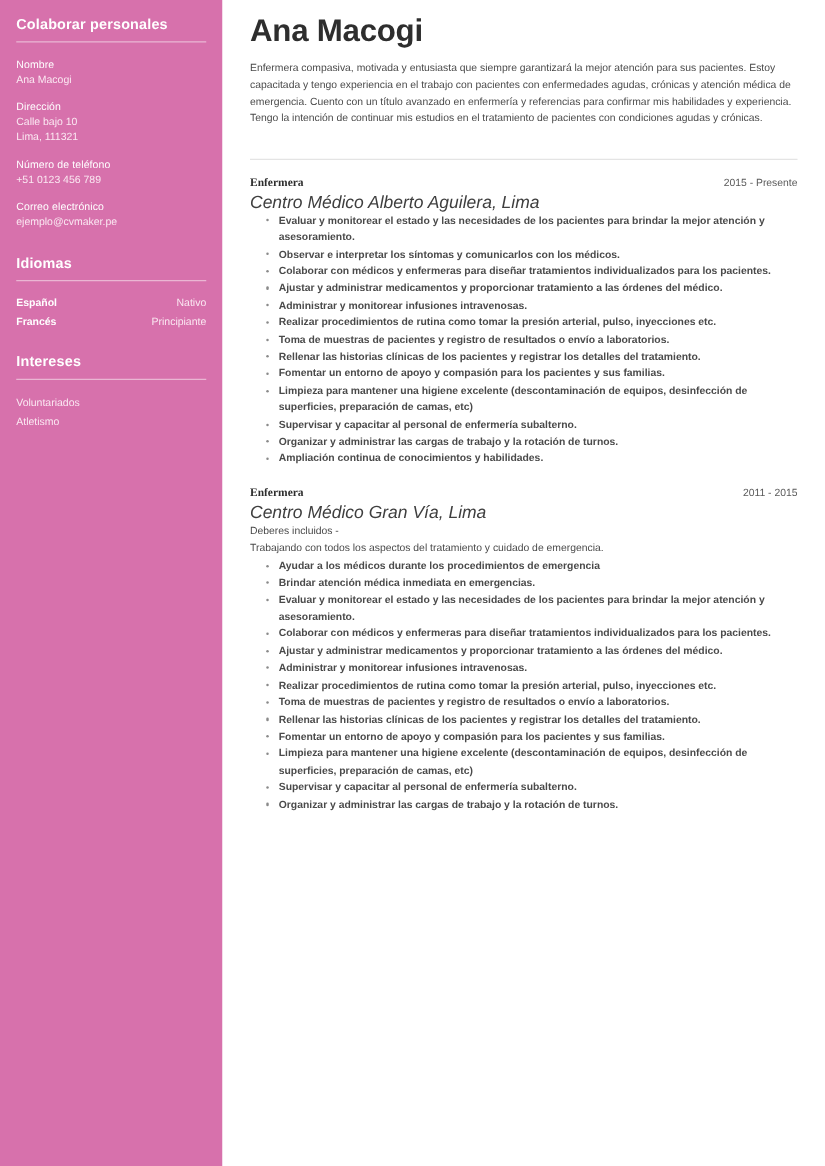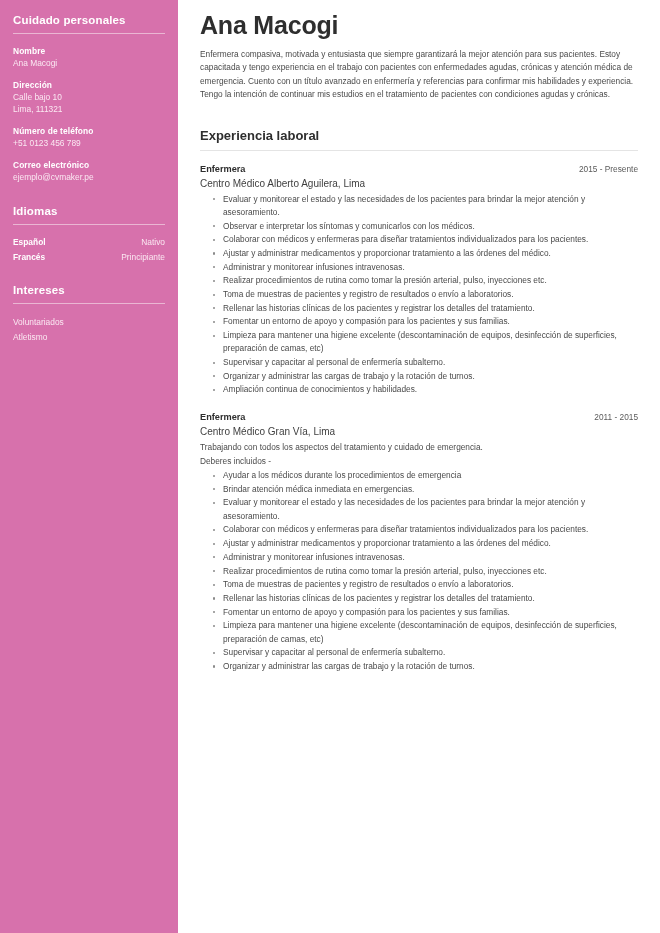--- a/index.html
+++ b/index.html
@@ -47,21 +47,21 @@
   .side-rule {
     height: 1px;
     background: #eab6d3;
     margin-bottom: 11px;
   }
 
   .field { margin-bottom: 10px; }
 
   .field-label {
     font-size: 8.4px;
-    font-weight: bold;
+    font-weight: normal;
     color: #ffffff;
     line-height: 12px;
     letter-spacing: 0.1px;
   }
 
   .field-value {
     font-size: 8.4px;
     color: #fbe8f2;
     line-height: 12px;
     font-weight: normal;
@@ -137,46 +137,49 @@
     display: flex;
     justify-content: space-between;
     align-items: baseline;
     line-height: 13px;
   }
 
   .job-title {
     font-size: 9.2px;
     font-weight: bold;
     color: #2e2e2e;
+    font-family: Liberation Serif, serif;
   }
 
   .job-dates {
     font-size: 8.3px;
     color: #5a5a5a;
     white-space: nowrap;
   }
 
   .job-org {
-    font-size: 10px;
+    font-size: 14px;
+    font-style: italic;
     color: #3f3f3f;
     line-height: 16px;
     margin-bottom: 1px;
   }
 
   .job-desc {
     font-size: 8.3px;
     line-height: 13.2px;
     color: #4a4a4a;
     margin-bottom: 1px;
   }
 
   .bullets {
     list-style: none;
     margin: 0;
     padding: 0;
+    font-weight: bold;
   }
 
   .bullets li {
     position: relative;
     font-size: 8.3px;
     line-height: 13.2px;
     color: #4a4a4a;
     padding-left: 23px;
     margin-bottom: 0.5px;
   }
@@ -193,21 +196,21 @@
   }
 </style>
 </head>
 <body>
 
 <div class="cv">
 
   <aside class="sidebar">
 
     <section class="side-section">
-      <div class="side-title">Cuidado personales</div>
+      <div class="side-title">Colaborar personales</div>
       <div class="side-rule"></div>
 
       <div class="field">
         <div class="field-label">Nombre</div>
         <div class="field-value">Ana Macogi</div>
       </div>
 
       <div class="field">
         <div class="field-label">Dirección</div>
         <div class="field-value">Calle bajo 10</div>
@@ -253,21 +256,20 @@
 
   </aside>
 
   <main class="main">
 
     <h1 class="name">Ana Macogi</h1>
 
     <p class="summary">Enfermera compasiva, motivada y entusiasta que siempre garantizará la mejor atención para sus pacientes. Estoy capacitada y tengo experiencia en el trabajo con pacientes con enfermedades agudas, crónicas y atención médica de emergencia. Cuento con un título avanzado en enfermería y referencias para confirmar mis habilidades y experiencia. Tengo la intención de continuar mis estudios en el tratamiento de pacientes con condiciones agudas y crónicas.</p>
 
     <section>
-      <div class="section-title">Experiencia laboral</div>
       <div class="section-rule"></div>
 
       <article class="job">
         <div class="job-head">
           <span class="job-title">Enfermera</span>
           <span class="job-dates">2015 - Presente</span>
         </div>
         <div class="job-org">Centro Médico Alberto Aguilera, Lima</div>
         <ul class="bullets">
           <li>Evaluar y monitorear el estado y las necesidades de los pacientes para brindar la mejor atención y asesoramiento.</li>
@@ -285,22 +287,22 @@
           <li>Ampliación continua de conocimientos y habilidades.</li>
         </ul>
       </article>
 
       <article class="job">
         <div class="job-head">
           <span class="job-title">Enfermera</span>
           <span class="job-dates">2011 - 2015</span>
         </div>
         <div class="job-org">Centro Médico Gran Vía, Lima</div>
+        <div class="job-desc">Deberes incluidos -</div>
         <div class="job-desc">Trabajando con todos los aspectos del tratamiento y cuidado de emergencia.</div>
-        <div class="job-desc">Deberes incluidos -</div>
         <ul class="bullets">
           <li>Ayudar a los médicos durante los procedimientos de emergencia</li>
           <li>Brindar atención médica inmediata en emergencias.</li>
           <li>Evaluar y monitorear el estado y las necesidades de los pacientes para brindar la mejor atención y asesoramiento.</li>
           <li>Colaborar con médicos y enfermeras para diseñar tratamientos individualizados para los pacientes.</li>
           <li>Ajustar y administrar medicamentos y proporcionar tratamiento a las órdenes del médico.</li>
           <li>Administrar y monitorear infusiones intravenosas.</li>
           <li>Realizar procedimientos de rutina como tomar la presión arterial, pulso, inyecciones etc.</li>
           <li>Toma de muestras de pacientes y registro de resultados o envío a laboratorios.</li>
           <li>Rellenar las historias clínicas de los pacientes y registrar los detalles del tratamiento.</li>

